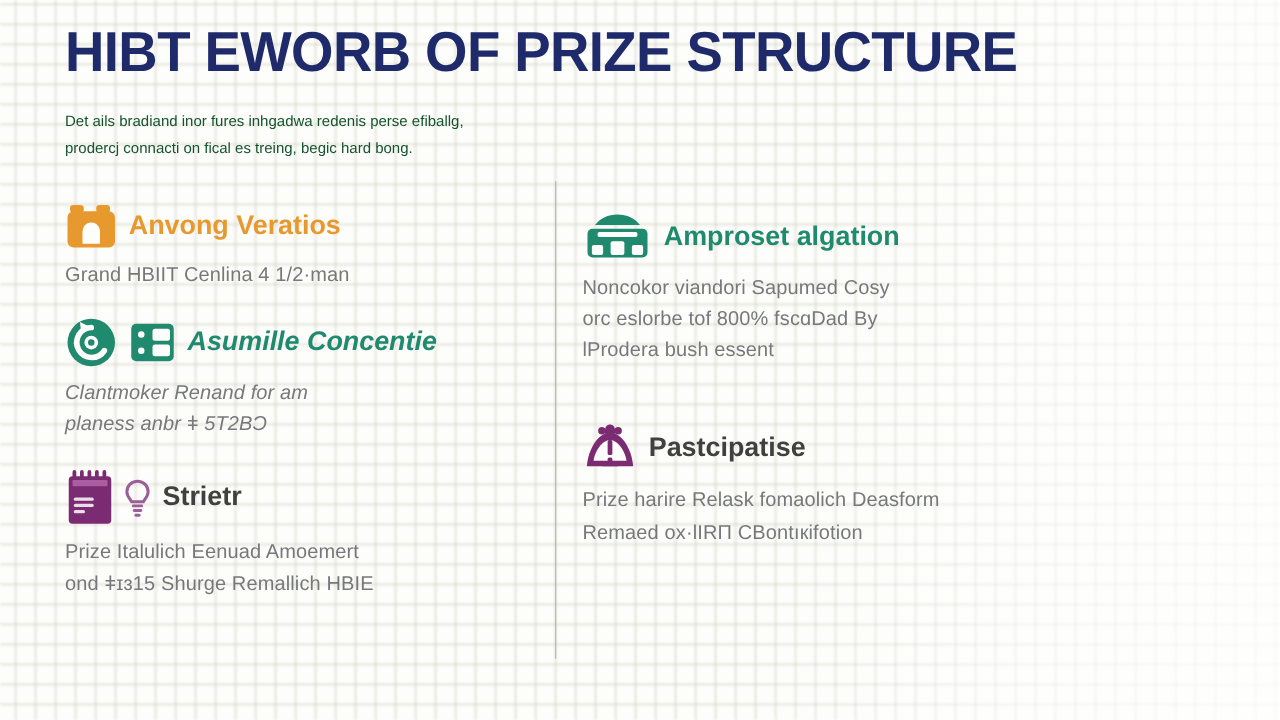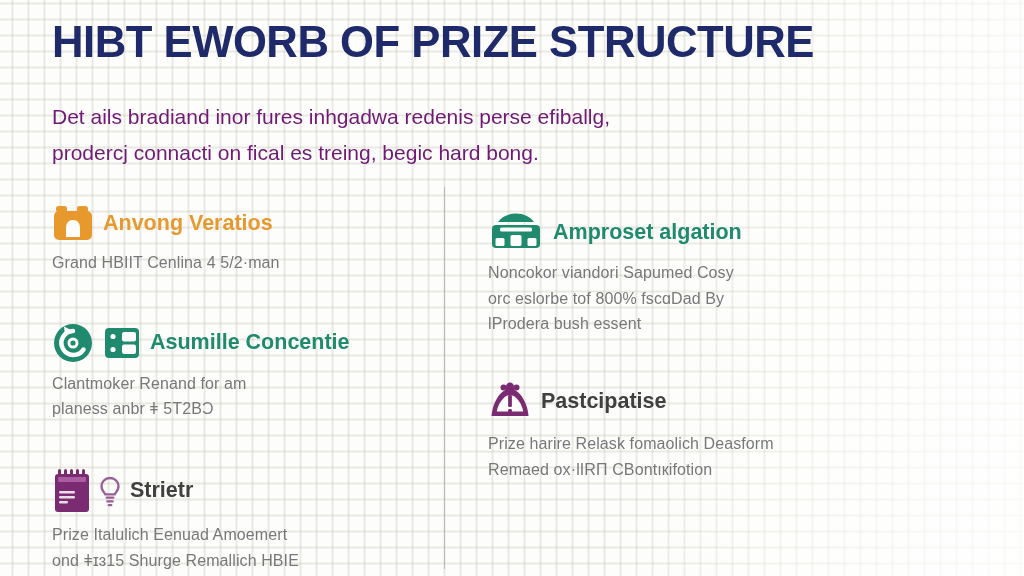--- a/index.html
+++ b/index.html
@@ -65,38 +65,38 @@
     font-size:45px;
     letter-spacing:-0.5px;
     line-height:1.05;
     color:#1f2a6b;
     transform:scaleX(0.97);
     transform-origin:left center;
     white-space:nowrap;
   }
 
   #subtitle {
-    margin-top:34px;
-    font-size:21px;
+    margin-top:22px;
+    font-size:12px;
     line-height:1.72;
-    color:#701a75;
+    color:#14532d;
     max-width:690px;
   }
   #subtitle div { white-space:nowrap; }
 
   
   #columns {
     display:flex;
     margin-top:26px;
     position:relative;
     height:400px;
   }
 
   #col-left  { width:392px; padding-right:18px; }
-  #col-right { width:392px; padding-left:44px; }
+  #col-right { width:392px; padding-left:22px; }
 
   #divider {
     position:absolute;
     left:392px; top:-10px;
     width:1px; height:382px;
     background:#b9b9b9;
   }
 
   .block { margin-bottom:34px; }
   .block-head {
@@ -121,22 +121,22 @@
 
   
   .c-orange { color:#e8992e; }
   .c-teal   { color:#1f8a6d; }
   .c-purple { color:#404040; }
 
   .icon { display:inline-block; flex:0 0 auto; line-height:0; }
   .icon-sm { display:inline-block; flex:0 0 auto; line-height:0; }
 
   
-  #blk-anvong  { margin-top:6px;  margin-bottom:46px; }
-  #blk-asumille{ margin-bottom:46px; }
+  #blk-anvong  { margin-top:6px;  margin-bottom:20px; }
+  #blk-asumille{ margin-bottom:22px;font-style:italic; }
   #blk-strietr { margin-bottom:12px; }
 
   #blk-amproset{ margin-top:14px; margin-bottom:44px; }
   #blk-pastcipatise { margin-bottom:0; }
 </style>
 </head>
 <body>
 
 <div id="page-bg"></div>
 <div id="page-bg-fade"></div>
@@ -164,21 +164,21 @@
             <svg width="42" height="40" viewBox="0 0 42 40" aria-hidden="true">
               <rect x="4" y="3" width="11" height="6" rx="2.5" fill="#e8992e"></rect>
               <rect x="25" y="3" width="11" height="6" rx="2.5" fill="#e8992e"></rect>
               <rect x="2" y="8" width="38" height="29" rx="5" fill="#e8992e"></rect>
               <path d="M21 17 C16.5 17 14 20.5 14 25 L14 34 L28 34 L28 25 C28 20.5 25.5 17 21 17 Z" fill="#fdfdfb"></path>
             </svg>
           </span>
           <span class="block-title c-orange">Anvong Veratios</span>
         </div>
         <div class="block-body">
-          <div>Grand HBIIT Cenlina 4 5/2·man</div>
+          <div>Grand HBIIT Cenlina 4 1/2·man</div>
         </div>
       </div>
 
       <div class="block" id="blk-asumille">
         <div class="block-head">
           <span class="icon">
             <svg width="42" height="42" viewBox="0 0 42 42" aria-hidden="true">
               <circle cx="21" cy="21" r="19" fill="#1f8a6d"></circle>
               <path d="M21 9 A12 12 0 1 0 31.5 27.5" fill="none" stroke="#fdfdfb" stroke-width="4.5" stroke-linecap="round"></path>
               <path d="M21 9 L12 4.5 L13 14.5 Z" fill="#fdfdfb"></path>

